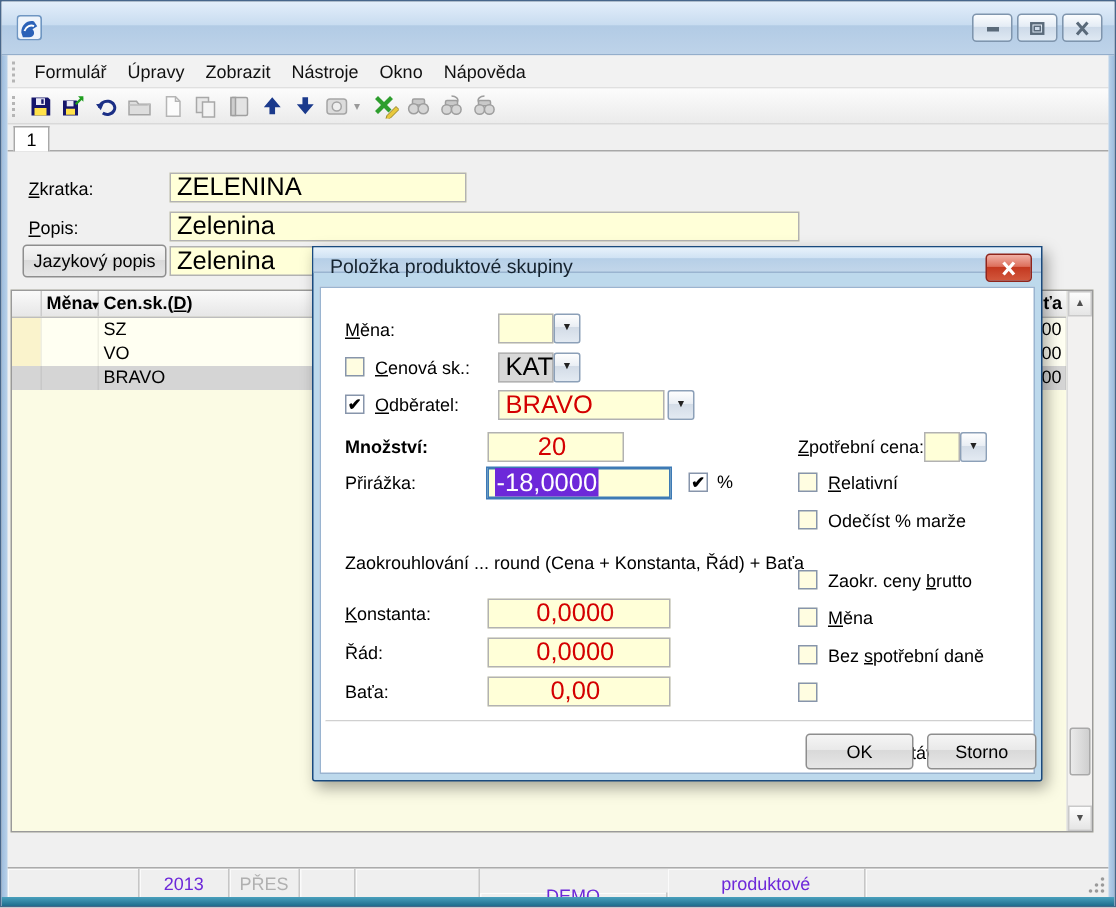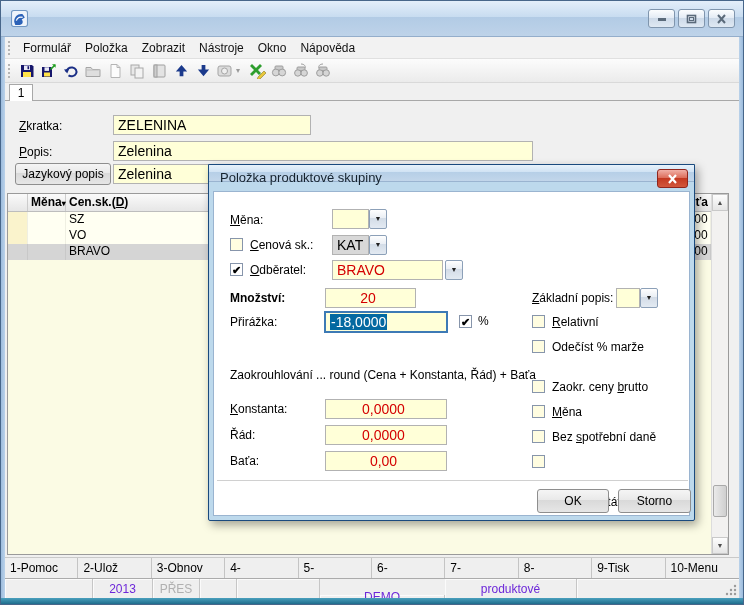--- a/index.html
+++ b/index.html
@@ -40,21 +40,21 @@
 
   
   .tabstrip { position:absolute; top:46px; left:0; right:0; height:18px; }
   .tabstrip .rule { position:absolute; bottom:0; left:0; right:0; height:1px; background:#a8a8a8; }
   .tab { position:absolute; left:4px; bottom:0; width:24px; height:17px; background:#ffffff;
     border:1px solid #a8a8a8; border-bottom:none; font-size:12px; text-align:center; line-height:16px; }
 
   
   .lbl { position:absolute; font-size:12px; color:#000; }
   .field { position:absolute; height:20px; background:#ffffd8; border:1px solid #b2b2b2;
-    font-size:14px; line-height:18px; padding:0 4px; color:#000; }
+    font-size:17px; line-height:18px; padding:0 4px; color:#000; }
   .btn { background:linear-gradient(#f5f5f5,#e9e9e9 45%,#d9d9d9 46%,#e6e6e6);
     border:1px solid #8e8e8e; border-radius:3px; font-size:12px; text-align:center; color:#000; }
 
   
   .tablepanel { position:absolute; left:2px; top:156px; width:722px; height:362px;
     border:1px solid #9a9a9a; background:#fbfbe4; display:flex; }
   .tbl { flex:1; display:flex; flex-direction:column; overflow:hidden; }
   .tbl-header { display:flex; height:18px; background:linear-gradient(#fafafa,#e6e6e6);
     border-bottom:1px solid #bdbdbd; font-weight:bold; font-size:12px; }
   .th { border-right:1px solid #cccccc; padding:1px 3px; white-space:nowrap; }
@@ -92,21 +92,21 @@
     border:1px solid #9ab4d0; }
   .combo-btn { position:absolute; width:18px; height:20px; border:1px solid #8ca0b8; border-radius:2px;
     background:linear-gradient(#fefefe,#e9eef4 45%,#d3dce7 46%,#e3eaf2);
     font-size:7px; color:#222; text-align:center; line-height:18px; }
   .checkbox { position:absolute; width:13px; height:13px; border:1px solid #8795ab;
     background:#fffde1; font-size:11px; line-height:12px; text-align:center; color:#000; }
   .checkbox.checked { background:#ffffff; font-weight:bold; }
   .red { color:#d40000; }
   .num { text-align:center; }
   .field.focused { border:1px solid #3d7ab5; outline:1px solid #3d7ab5; }
-  .sel-text { background:#0369a1; color:#ffffff; padding:0 1px; }
+  .sel-text { background:#6d28d9; color:#ffffff; padding:0 1px; }
   .dlg-sep { position:absolute; left:8px; width:471px; top:315px; height:2px;
     border-top:1px solid #d0d0d0; border-bottom:1px solid #ffffff; }
   .dlg-btn { position:absolute; top:324px; width:72px; height:24px; line-height:22px; }
 
   
   .fnbar { position:absolute; left:0; right:0; top:520px; height:21px; background:#efefef;
     border-top:1px solid #c9c9c9; display:flex; }
   .fnkey { width:10%; font-size:12px; padding:3px 0 0 5px; border-right:1px solid #c4c4c4; color:#000; }
   .statusbar { position:absolute; left:0; right:0; top:541px; bottom:0; background:#efefef;
     border-top:1px solid #ababab; display:flex; font-size:12px; }
@@ -148,21 +148,21 @@
 
   <div class="frame-left"></div>
   <div class="frame-right"></div>
   <div class="frame-bottom"></div>
 
   <div class="client">
 
     <div class="menubar">
       <span class="grip"></span>
       <span class="menu-item">Formulář</span>
-      <span class="menu-item">Položka</span>
+      <span class="menu-item">Úpravy</span>
       <span class="menu-item">Zobrazit</span>
       <span class="menu-item">Nástroje</span>
       <span class="menu-item">Okno</span>
       <span class="menu-item">Nápověda</span>
     </div>
 
     <div class="toolbar">
       <span class="grip"></span>
       <span class="tb-icon">
         <svg width="16" height="16" viewBox="0 0 16 16">
@@ -345,21 +345,21 @@
 
       <span class="lbl" style="left:21px; top:237px;"><u>K</u><span>onstanta:</span></span>
       <div class="field red num" style="left:116px; top:234px; width:122px; padding-right:9px;">0,0000</div>
 
       <span class="lbl" style="left:21px; top:263px;">Řád:</span>
       <div class="field red num" style="left:116px; top:260px; width:122px; padding-right:9px;">0,0000</div>
 
       <span class="lbl" style="left:21px; top:289px;">Baťa:</span>
       <div class="field red num" style="left:116px; top:286px; width:122px; padding-right:9px;">0,00</div>
 
-      <span class="lbl" style="left:323px; top:126px;"><u>Z</u><span>ákladní popis:</span></span>
+      <span class="lbl" style="left:323px; top:126px;"><u>Z</u><span>potřební cena:</span></span>
       <div class="field" style="left:407px; top:123px; width:24px;"></div>
       <div class="combo-btn" style="left:431px; top:123px;">▼</div>
 
       <div class="checkbox" style="left:323px; top:150px;"></div>
       <span class="lbl" style="left:343px; top:150px;"><u>R</u><span>elativní</span></span>
 
       <div class="checkbox" style="left:323px; top:175px;"></div>
       <span class="lbl" style="left:343px; top:175px;">Odečíst % marže</span>
 
       <div class="checkbox" style="left:323px; top:215px;"></div>
@@ -372,32 +372,20 @@
       <span class="lbl" style="left:343px; top:265px;"><span>Bez </span><u>s</u><span>potřební daně</span></span>
 
       <div class="checkbox" style="left:323px; top:290px;"></div>
       <span class="lbl" style="left:343px; top:290px;margin-top:40px;"><u>N</u><span>epřepočítávat</span></span>
 
       <div class="dlg-sep"></div>
       <div class="btn dlg-btn" style="left:328px;">OK</div>
       <div class="btn dlg-btn" style="left:409px; width:73px;">Storno</div>
     </div>
 
-    <div class="fnbar">
-      <span class="fnkey">1-Pomoc</span>
-      <span class="fnkey">2-Ulož</span>
-      <span class="fnkey">3-Obnov</span>
-      <span class="fnkey">4-</span>
-      <span class="fnkey">5-</span>
-      <span class="fnkey">6-</span>
-      <span class="fnkey">7-</span>
-      <span class="fnkey">8-</span>
-      <span class="fnkey">9-Tisk</span>
-      <span class="fnkey" style="border-right:none;">10-Menu</span>
-    </div>
 
     <div class="statusbar">
       <span class="st-cell" style="width:88px;"></span>
       <span class="st-cell" style="width:60px;">2013</span>
       <span class="st-cell st-dim" style="width:47px;">PŘES</span>
       <span class="st-cell" style="width:37px;"></span>
       <span class="st-cell" style="width:83px;"></span>
       <span class="st-cell" style="width:125px;margin-top:16px;">DEMO</span>
       <span class="st-cell" style="width:132px;">produktové</span>
       <span class="st-cell" style="flex:1; border-right:none;"></span>

